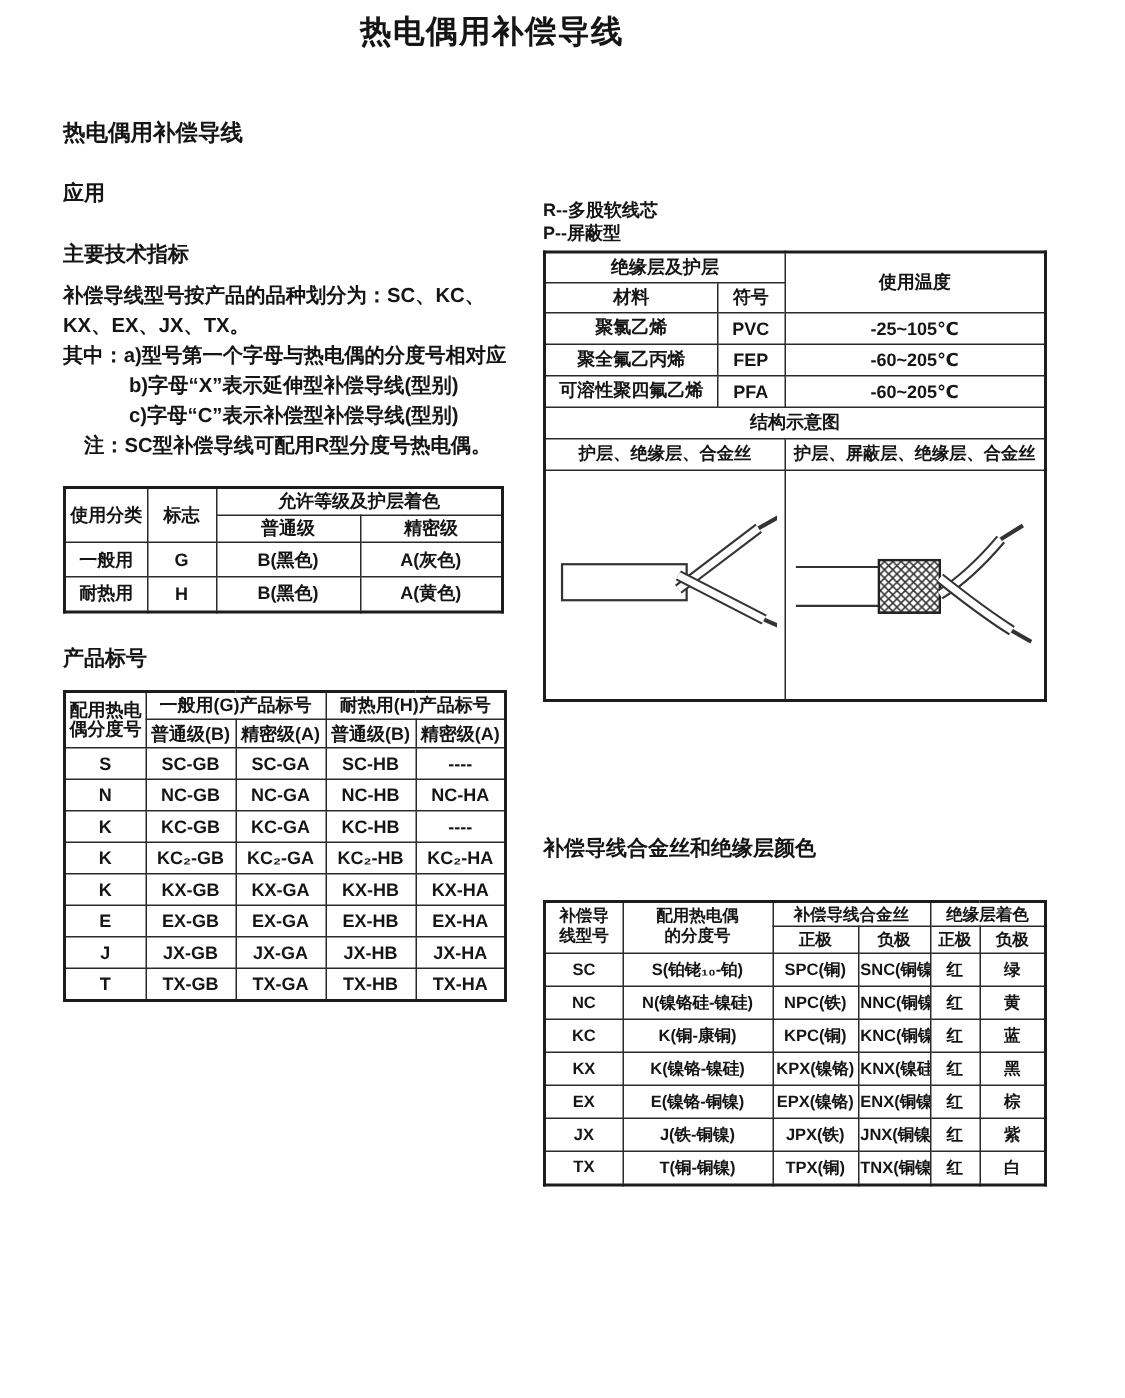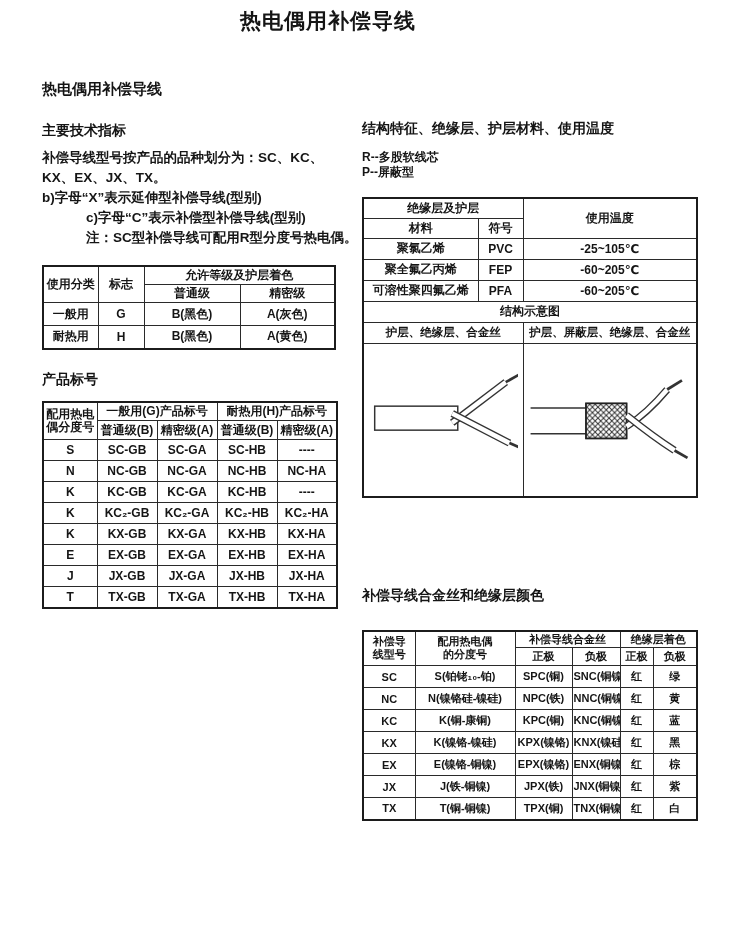--- a/index.html
+++ b/index.html
@@ -46,21 +46,21 @@
   .tbl-class tbody tr { height:23px;padding-left:24px; }
 
   .tbl-prod { margin-top:13px; width:294px; font-size:12px; }
   .tbl-prod thead tr { height:19px; }
   .tbl-prod tbody tr { height:21px; }
 
   .sec-heading { font-size:14px; font-weight:bold; line-height:17px; }
   .legend { margin-top:13px; }
   .legend div { font-size:12px; font-weight:bold; line-height:15px; }
 
-  .tbl-struct { margin-top:17px; width:334px; font-size:12px;border-radius:16px; }
+  .tbl-struct { margin-top:4px; width:334px; font-size:12px;border-radius:16px; }
   .tbl-struct thead tr { height:20px; }
   .tbl-struct tbody.mat-rows tr { height:21px; }
   .tbl-struct .diagram-title-row td { height:20px; }
   .tbl-struct .diagram-label-row td { height:20px; font-size:11.5px; }
   .tbl-struct .diagram-row td { height:152px; vertical-align:middle; }
 
   .colors-h { margin-top:89px; }
   .tbl-colors { margin-top:26px; width:334px; font-size:11px; }
   .tbl-colors thead tr.g-row { height:17px; }
   .tbl-colors thead tr.s-row { height:18px; }
@@ -71,25 +71,27 @@
 </head>
 <body>
 
 <div class="page">
 
   <div class="doc-title">热电偶用补偿导线</div>
 
   <div class="col-left">
     <div class="sec-main">热电偶用补偿导线</div>
 
+    <div class="sub-heading app-h">应用</div>
 
     <div class="sub-heading tech-h">主要技术指标</div>
     <div class="tech-lines">
         <div class="list-line">补偿导线型号按产品的品种划分为：SC、KC、</div>
         <div class="list-line">KX、EX、JX、TX。</div>
+        <div class="list-line">其中：a)型号第一个字母与热电偶的分度号相对应</div>
         <div class="list-line">b)字母“X”表示延伸型补偿导线(型别)</div>
         <div class="list-line">c)字母“C”表示补偿型补偿导线(型别)</div>
         <div class="list-line">注：SC型补偿导线可配用R型分度号热电偶。</div>
       </div>
 
     <table class="tbl tbl-class">
       <colgroup>
           <col style="width:55px">
           <col style="width:46px">
           <col style="width:96px">
@@ -202,21 +204,20 @@
             <td>TX-GB</td>
             <td>TX-GA</td>
             <td>TX-HB</td>
             <td>TX-HA</td>
           </tr>
         </tbody>
     </table>
   </div>
 
   <div class="col-right">
-    <div class="sec-heading">结构特征、绝缘层、护层材料、使用温度</div>
     <div class="legend">
       <div>R--多股软线芯</div>
       <div>P--屏蔽型</div>
     </div>
 
     <table class="tbl tbl-struct">
       <colgroup>
           <col style="width:115px">
           <col style="width:45px">
           <col style="width:174px">

